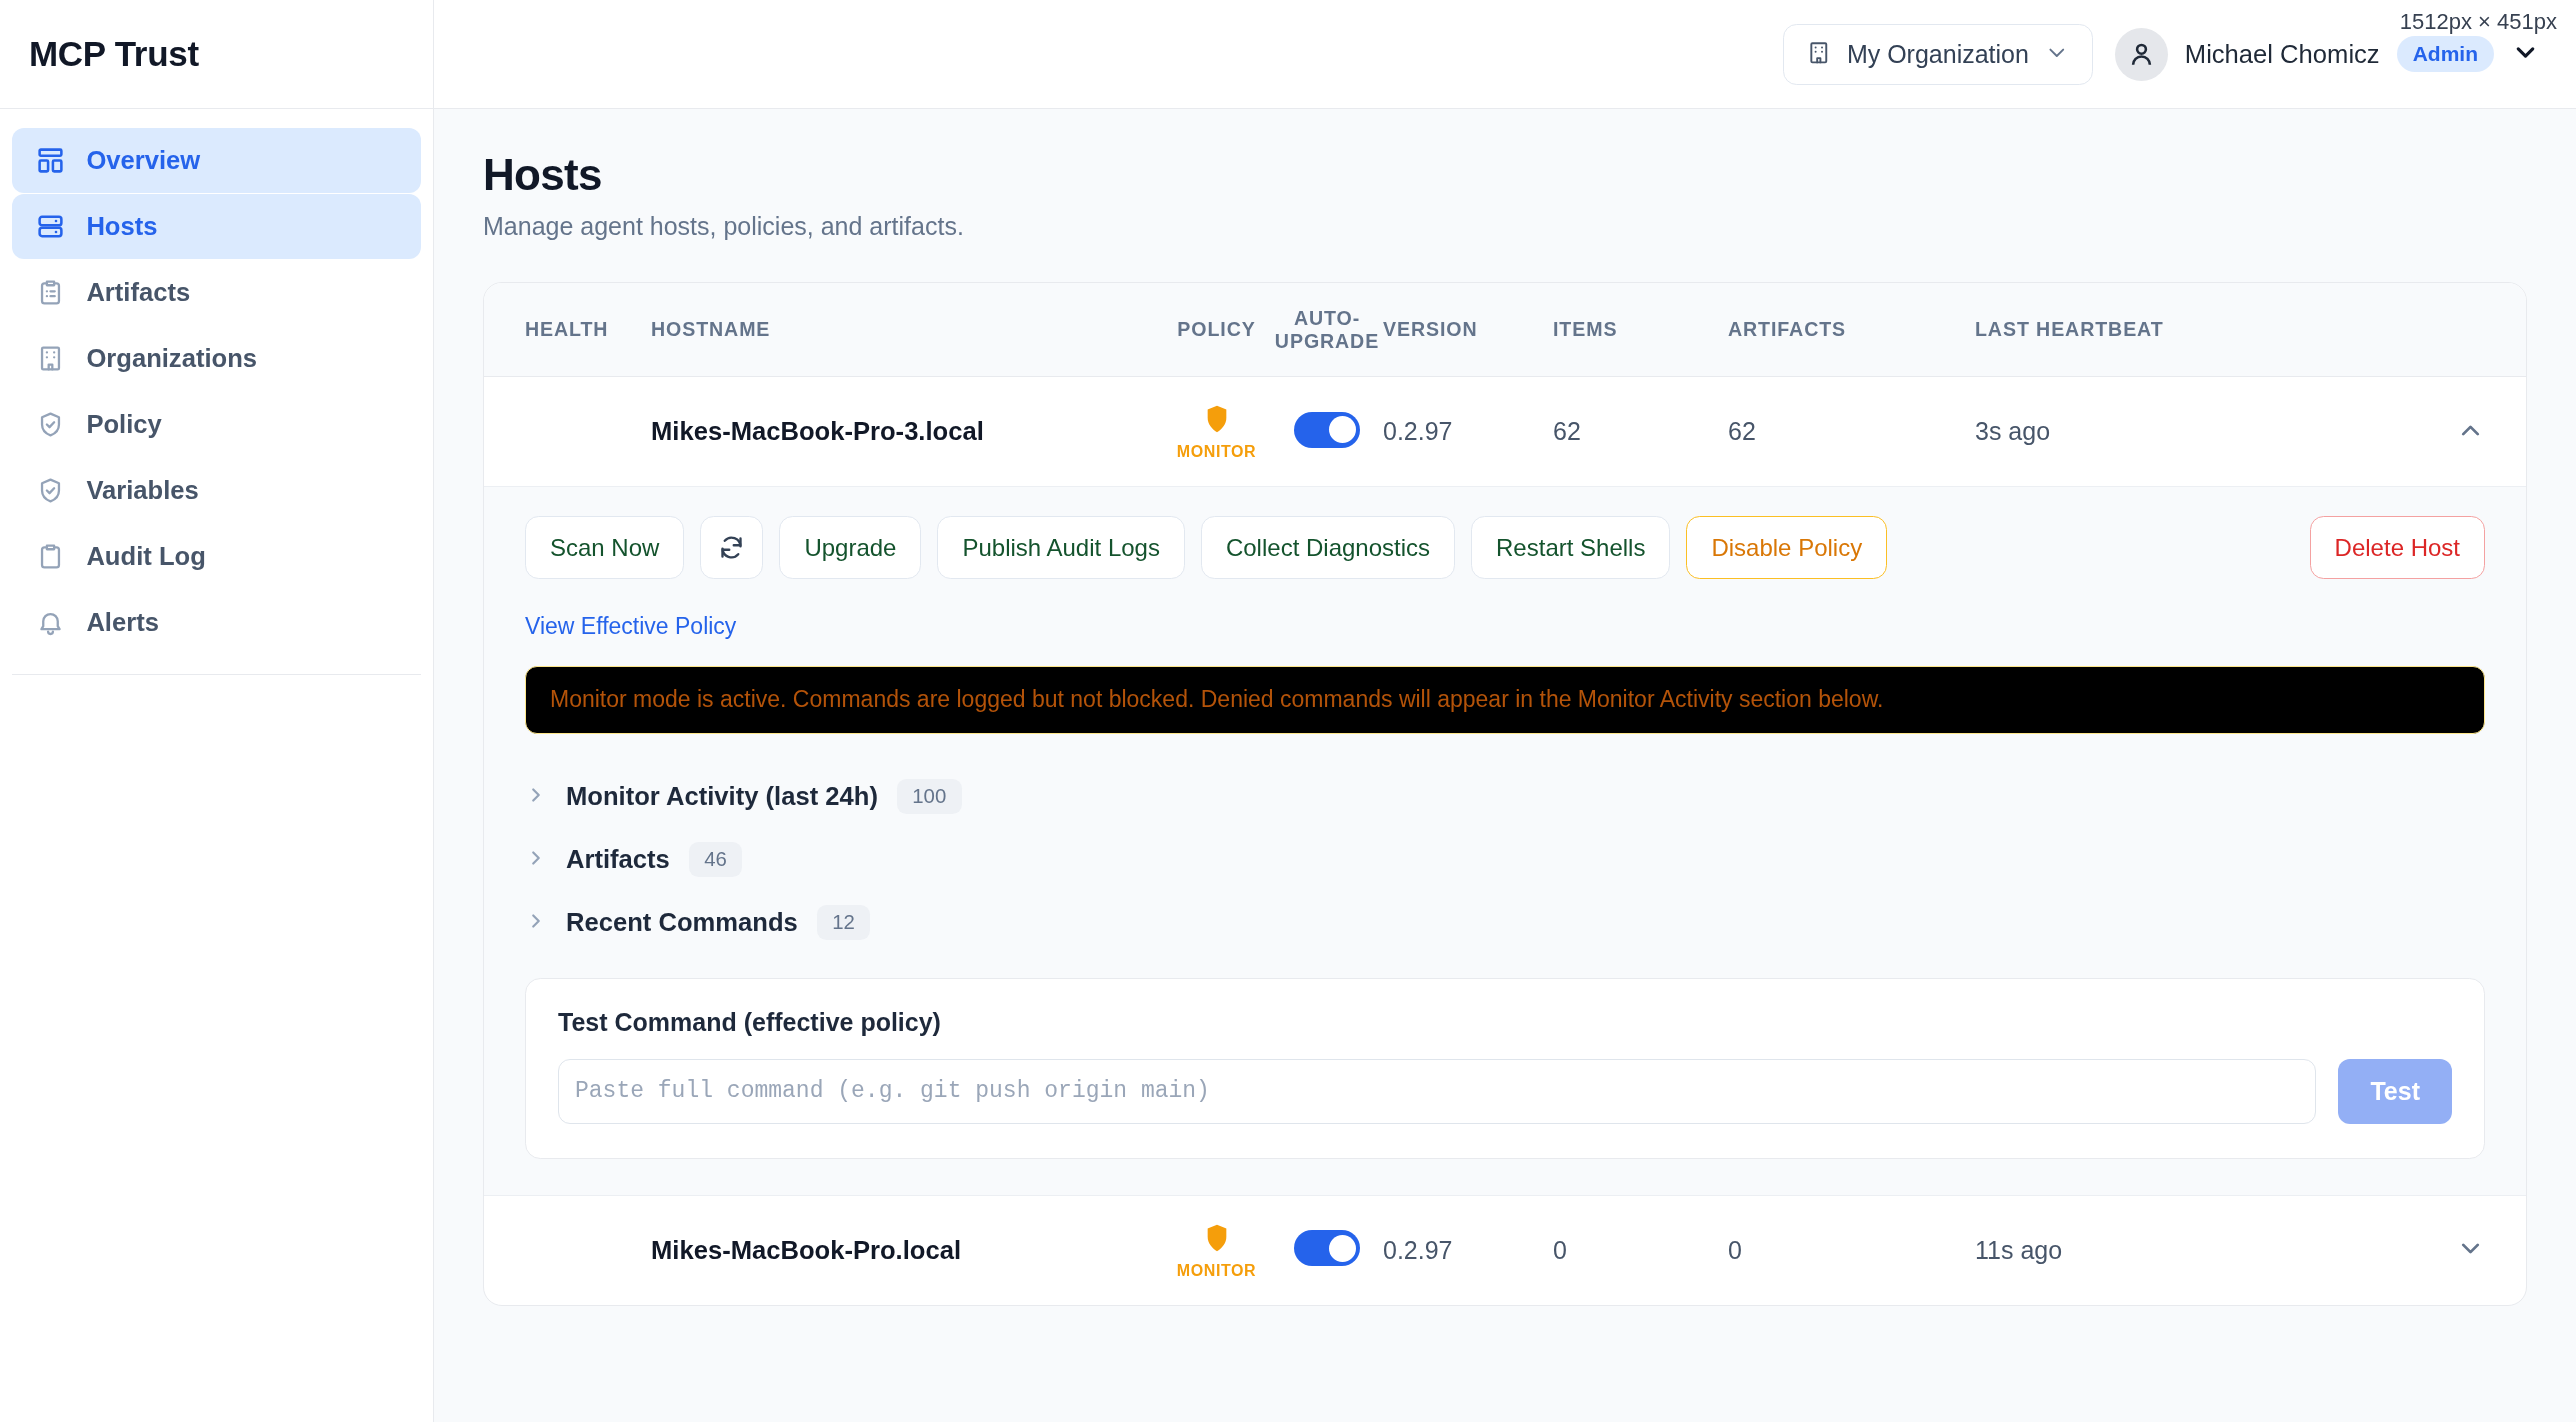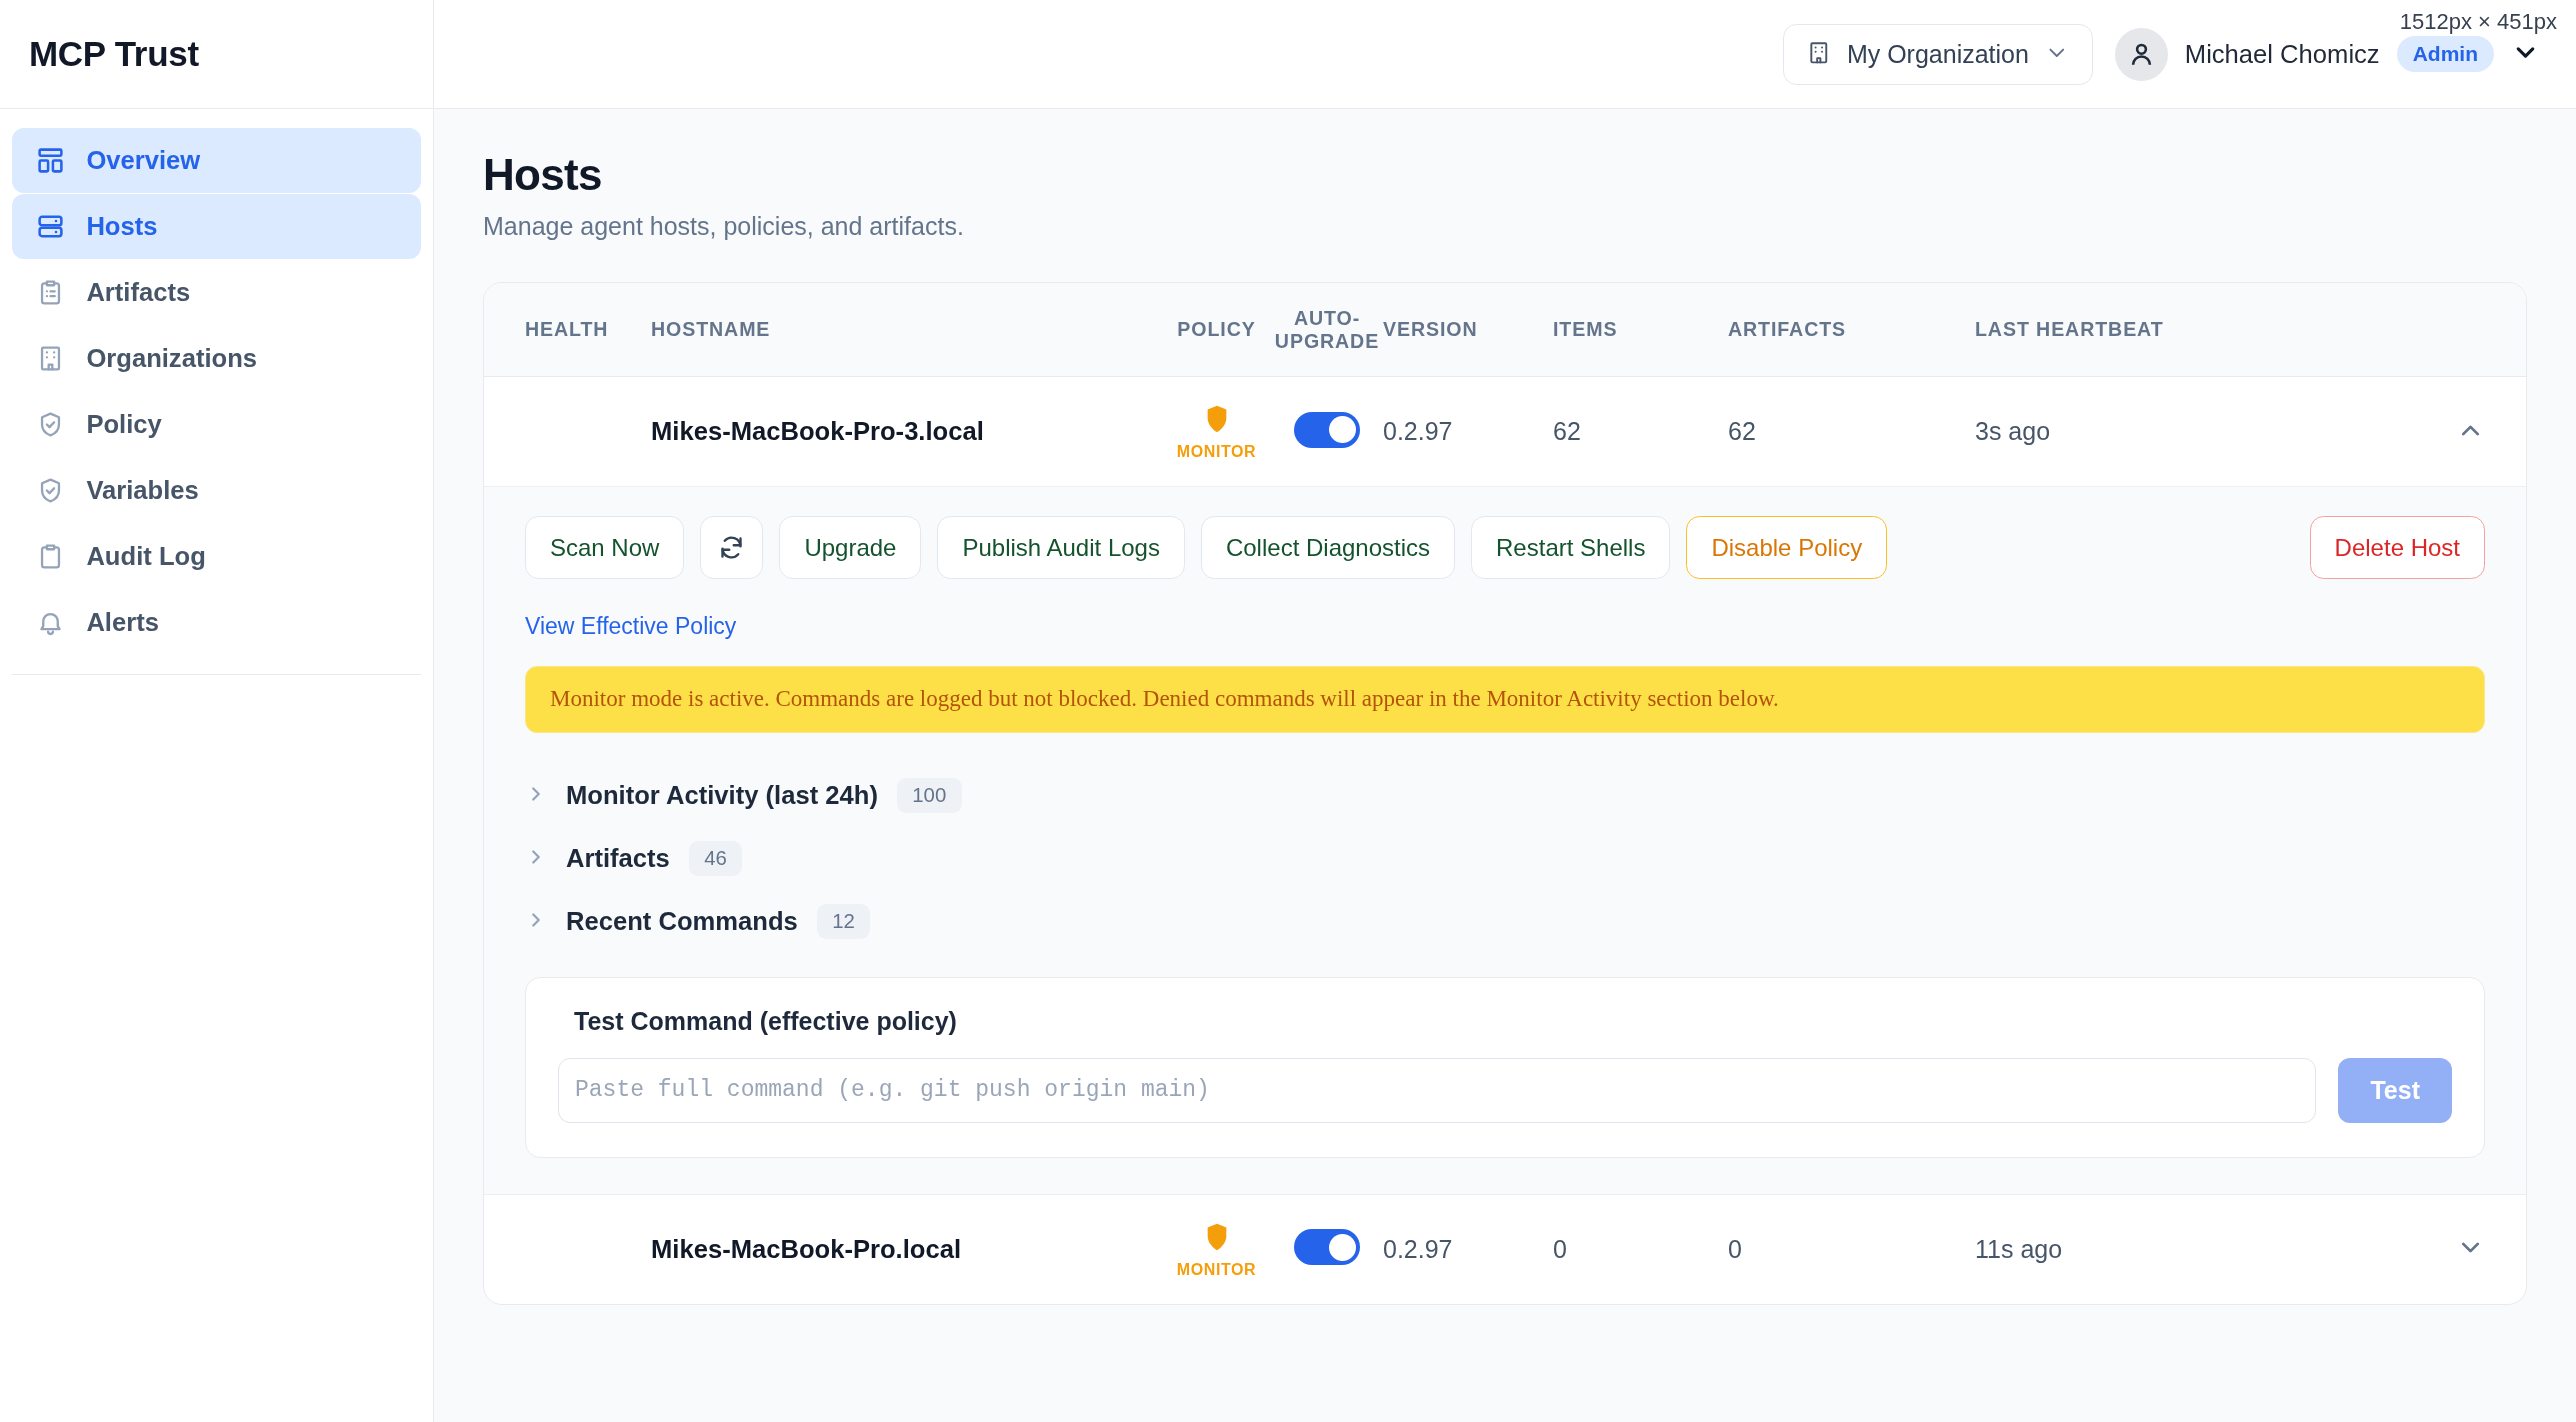--- a/index.html
+++ b/index.html
@@ -157,41 +157,41 @@
     display: flex; align-items: center; justify-content: space-between; gap: 17px;
     font-size: 25px; color: #111827; cursor: pointer;
   }
   .select svg { width: 22px; height: 22px; stroke: #475569; fill: none; stroke-width: 2.2; stroke-linecap: round; stroke-linejoin: round; }
   .tag-monitor {
     background: #fef9c3; color: #a16207;
     font-size: 22px; padding: 7.7px 19px; border-radius: 10.2px;
   }
   .banner {
     margin-top: 25.6px;
-    background: #fde047; border: 1.7px solid #fde68a; border-radius: 12px;
+    background: #000000; border: 1.7px solid #fde68a; border-radius: 12px;
     padding: 19.6px 24px;
-    font-size: 23px; color: #b45309; font-family: Liberation Serif, serif;
+    font-size: 23px; color: #b45309;
   }
   .collapsibles { margin-top: 31px; }
   .coll {
     display: flex; align-items: center; gap: 19px;
     height: 63px; cursor: pointer;
   }
   .coll svg { width: 22px; height: 22px; stroke: #94a3b8; fill: none; stroke-width: 2.4; stroke-linecap: round; stroke-linejoin: round; }
   .coll-label { font-size: 25.6px; font-weight: 600; color: #1e293b; }
   .count-pill {
     background: #eef1f5; color: #64748b;
     font-size: 20.4px; padding: 6px 15.3px; border-radius: 9.4px;
   }
   .testbox {
     margin-top: 24px;
     background: #ffffff; border: 1.7px solid #e8eaee; border-radius: 15.3px;
     padding: 29px 32px 34px 32px;
   }
-  .test-label { font-size: 25px; font-weight: 700; color: #1e293b; margin-left: 16px; }
+  .test-label { font-size: 25px; font-weight: 700; color: #1e293b; }
   .test-row { display: flex; align-items: center; gap: 22px; margin-top: 22px; }
   .test-input {
     flex: 1; height: 65px;
     border: 1.7px solid #dfe5ec; border-radius: 12px;
     padding: 0 16px; background: #fff;
     font-family: "Liberation Mono", monospace;
     font-size: 23px; color: #111827;
   }
   .test-input::placeholder { color: #9aa6b8; }
   .btn-test {

